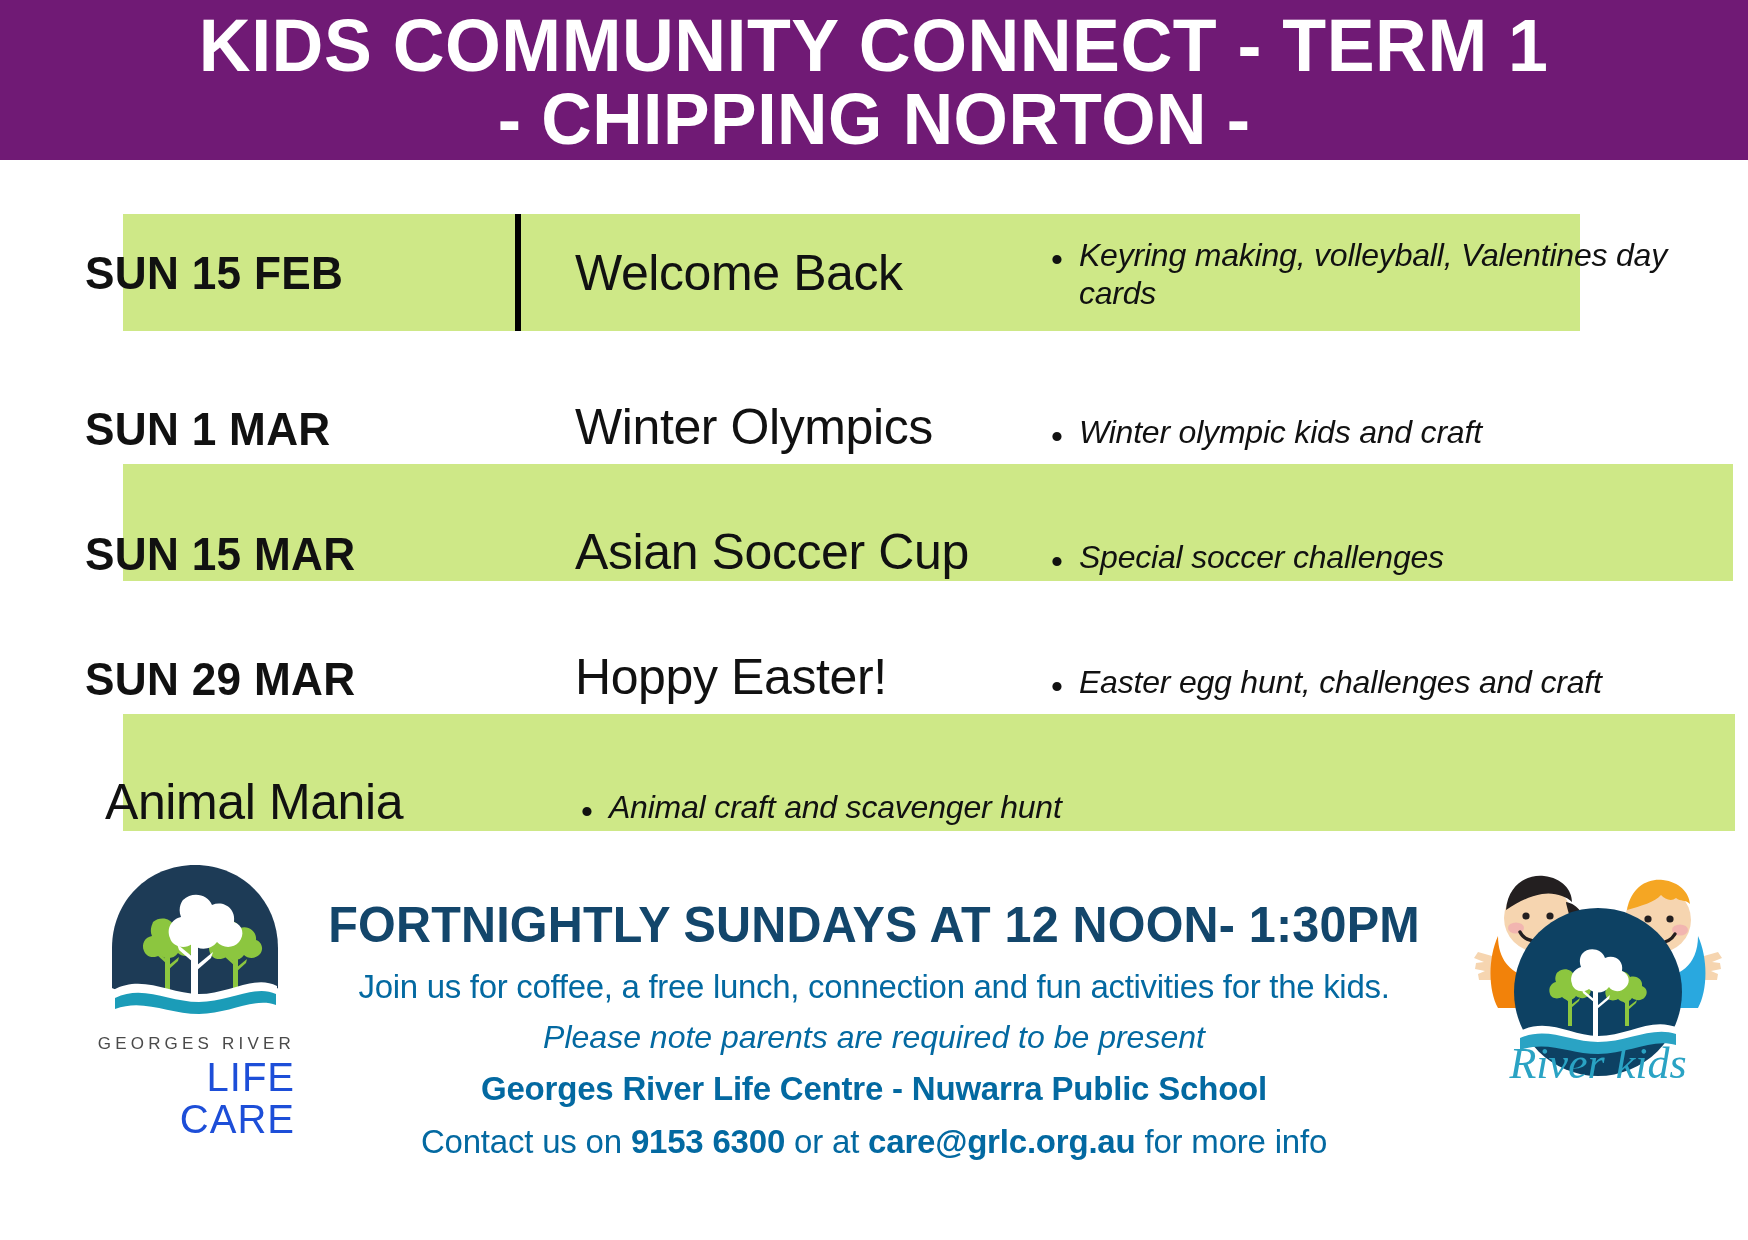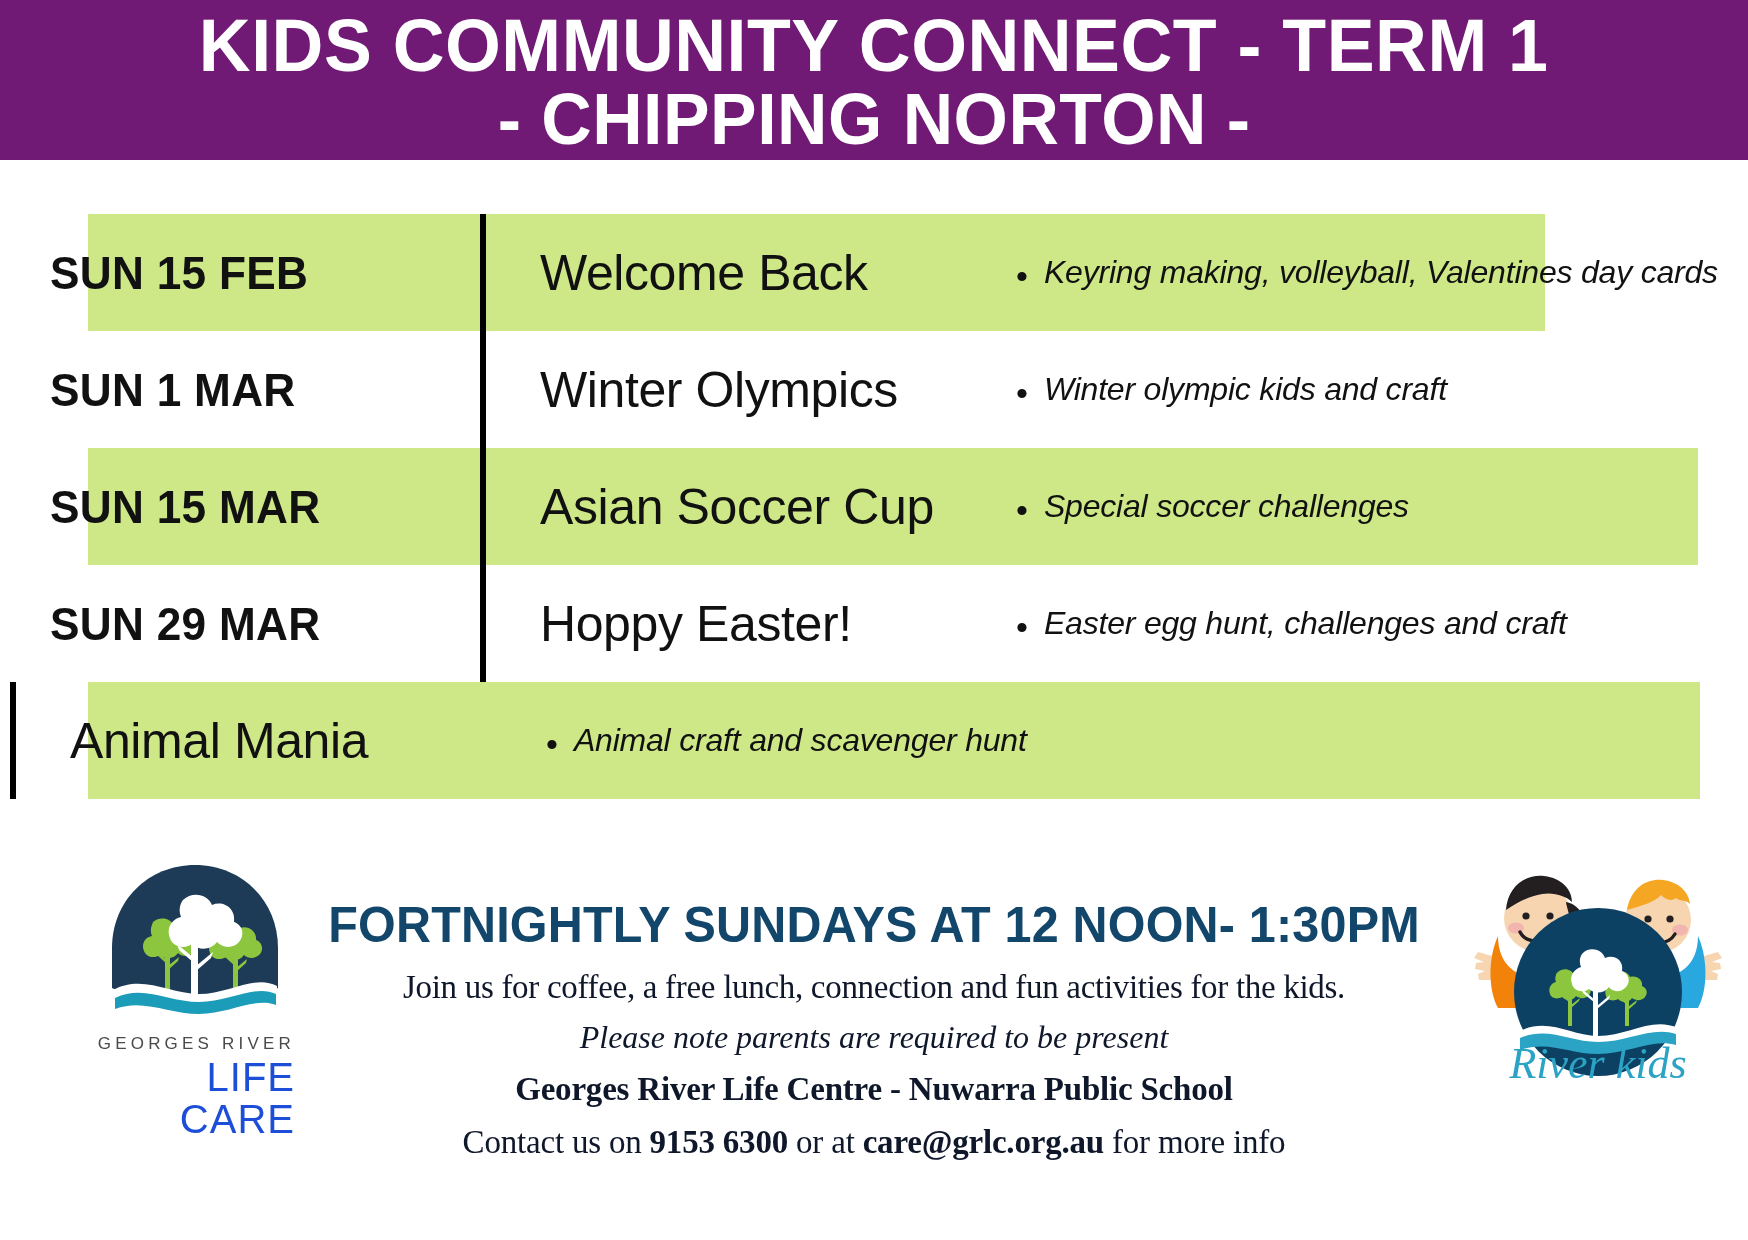--- a/index.html
+++ b/index.html
@@ -43,28 +43,29 @@
   .header-line.l1 { font-size: 74px; }
   .header-line.l2 { font-size: 72px; }
 
   
   .schedule {
     position: absolute;
     left: 0;
     top: 214px;
     width: 1748px;
     height: 658px;
+    padding-left: 35px;
   }
   .row {
     position: relative;
     height: 117px;
     display: flex;
     align-items: stretch;
   }
-  .row + .row { margin-top: 0px; }
+  .row + .row { margin-top: 8px; align-items: flex-end; }
 
   .band {
     position: absolute;
     left: 88px;
     top: 0;
     height: 117px;
     background: #cee887;
     z-index: 0;
   }
   .row.plain .band { background: transparent; }
@@ -171,22 +172,22 @@
     letter-spacing: 0.2px;
     transform: scaleX(0.97);
   }
   .footer-lines {
     position: absolute;
     left: 0; top: 92px;
     width: 1748px;
     text-align: center;
   }
   .fl {
-    font-family: Liberation Serif, serif;
-    color: #0f172a;
+    font-family: Liberation Sans, sans-serif;
+    color: #0369a1;
     line-height: 1.42;
   }
   .fl1 { font-size: 33px; font-weight: 400; letter-spacing: -0.3px; }
   .fl2 { font-size: 32px; font-style: italic; font-weight: 400; margin-top: 4px; }
   .fl3 { font-size: 33px; font-weight: bold; margin-top: 6px; letter-spacing: -0.2px; }
   .fl4 { font-size: 33px; font-weight: 400; margin-top: 6px; letter-spacing: -0.2px; }
   .fl4 b { font-weight: bold; }
 
   
   .grlc-logo {

